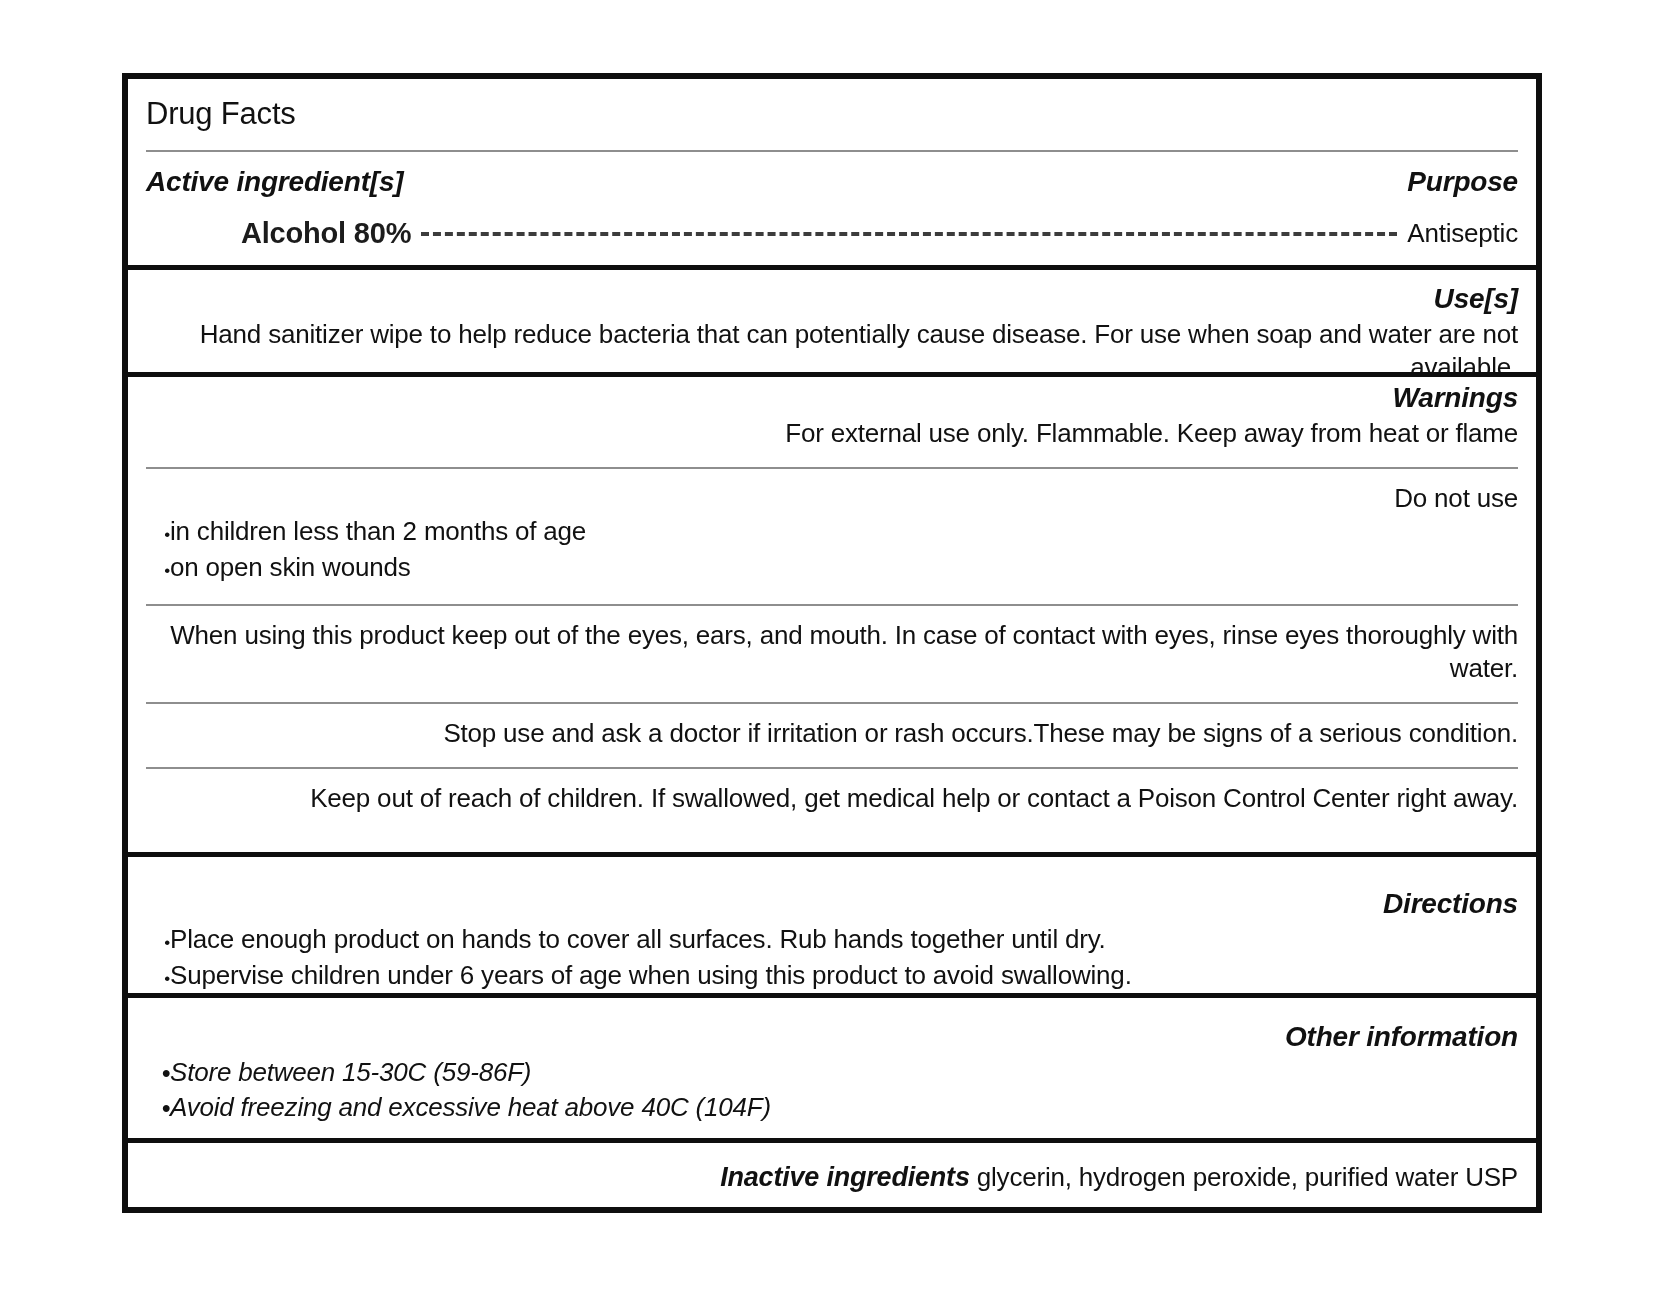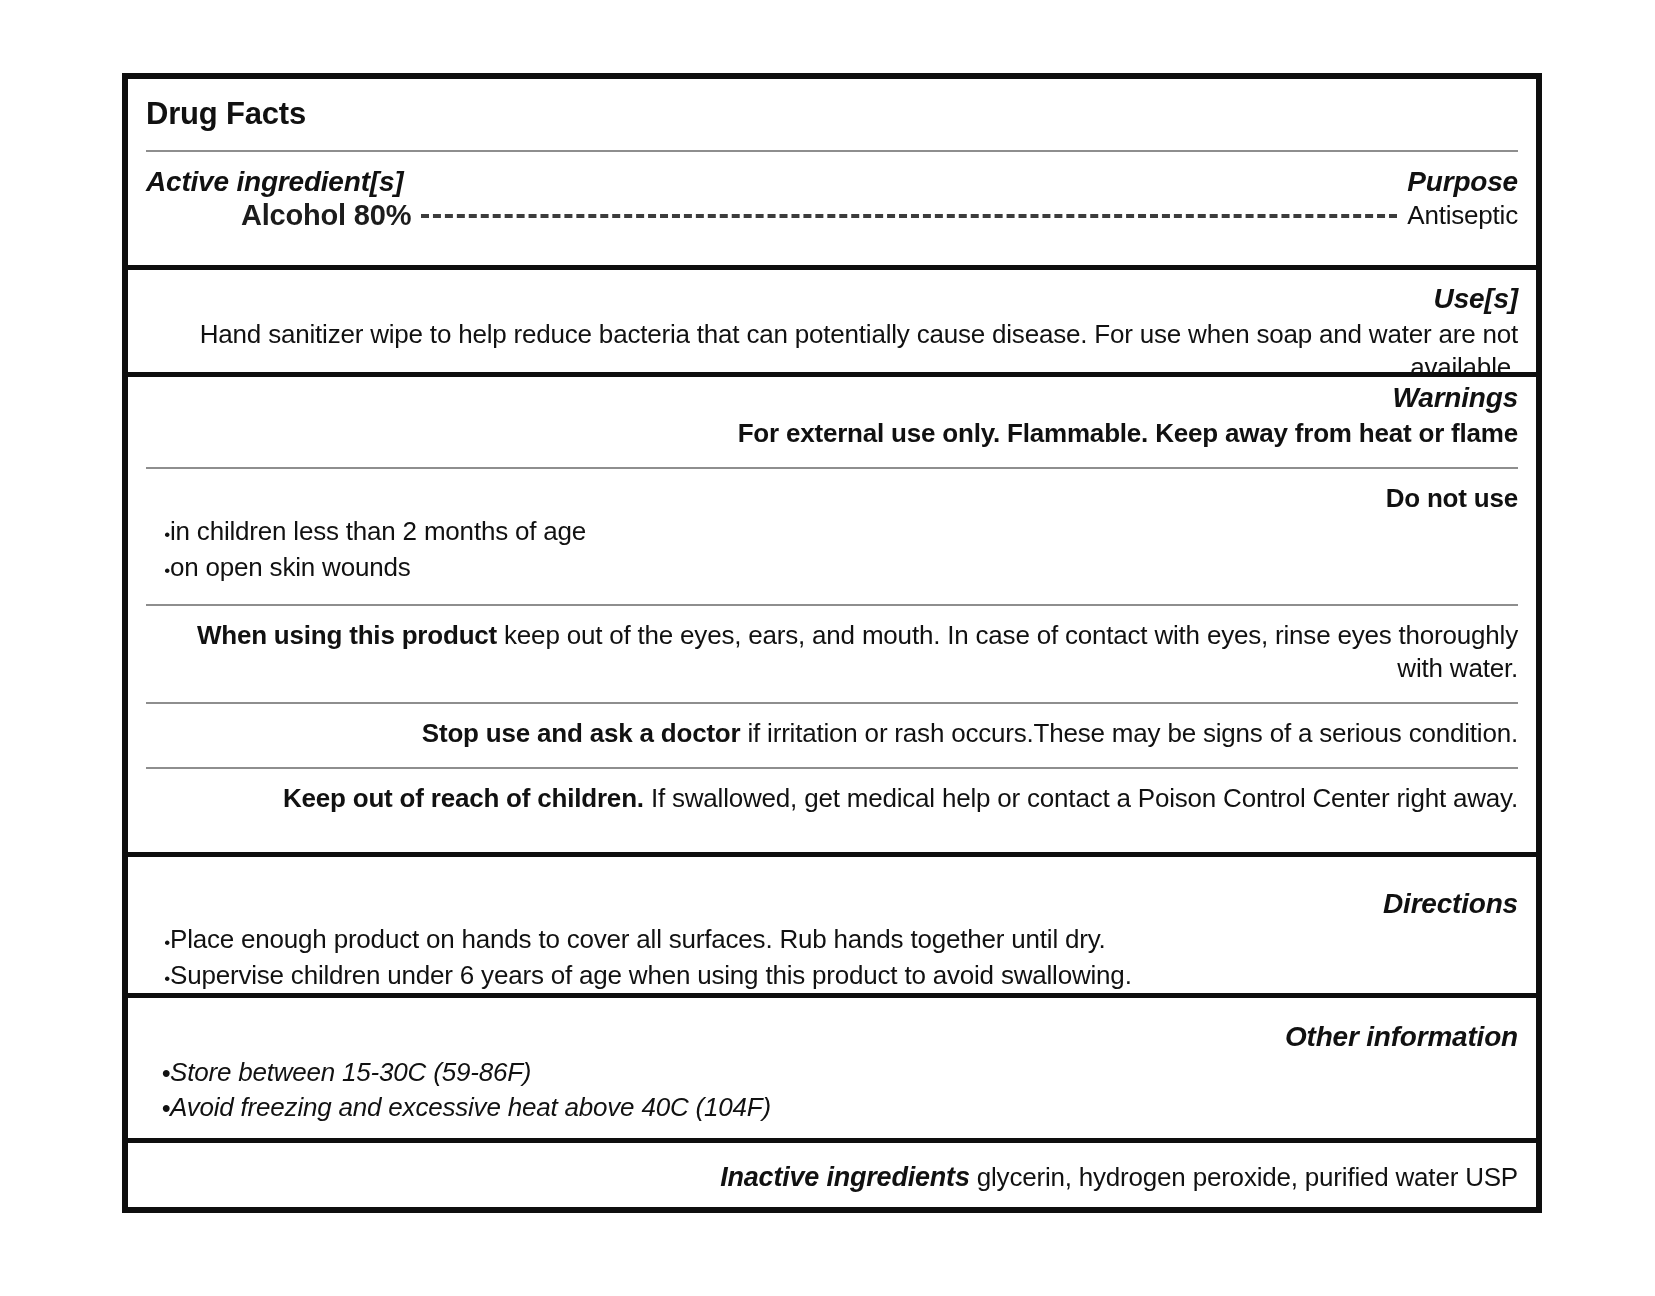--- a/index.html
+++ b/index.html
@@ -18,31 +18,31 @@
   }
   .section { padding: 0 18px; overflow: visible; flex: 0 0 auto; }
   .section.rule-top { border-top: 5px solid #0e0e0e; text-align: right; }
   .s-active  { height: 186px; padding-top: 16px; }
   .s-uses    { height: 107px; padding-top: 12px; }
   .s-warn    { height: 480px; padding-top: 4px; }
   .s-dir     { height: 141px; padding-top: 30px; }
   .s-other   { height: 145px; padding-top: 22px; }
   .s-inact   { height: 69px;  padding-top: 17px; }
 
-  .title { font-size: 31px; font-weight: bold; line-height: 38px; }
+  .title { font-size: 31px; font-weight: normal; line-height: 38px; }
   .h-bi  { font-size: 28px; font-weight: bold; font-style: italic; line-height: 34px; }
   .body-t { font-size: 26px; line-height: 33px; }
-  .b { font-weight: bold; }
+  .b { font-weight: normal; }
   .hr-thin {
     height: 2px; background: #8e8e8e; border: none;
     margin: 17px 0 13px 0;
   }
   .two-col { display: flex; justify-content: space-between; align-items: baseline; margin-top: 2px; }
   .alcohol-row {
-    display: flex; align-items: center; margin-top: 0; justify-content: space-between;
+    display: flex; align-items: center; margin-top: 18px; justify-content: space-between;
   }
   .alcohol-name { font-size: 29px; font-weight: bold; margin-left: 95px; color: #1c1c1c; }
   .leader {
     flex: 1; height: 0; border-bottom: 4px dashed #3c3c3c; margin: 0 10px;
   }
   .purpose-val { font-size: 26px; }
   .bullet-line { display: flex; align-items: baseline; font-size: 26px; line-height: 33px; }
   .bullet-line .mark { width: 24px; flex: 0 0 24px; }
   .mark-small { font-size: 17px; }
   .mark-big { font-size: 24px; font-weight: bold; }

